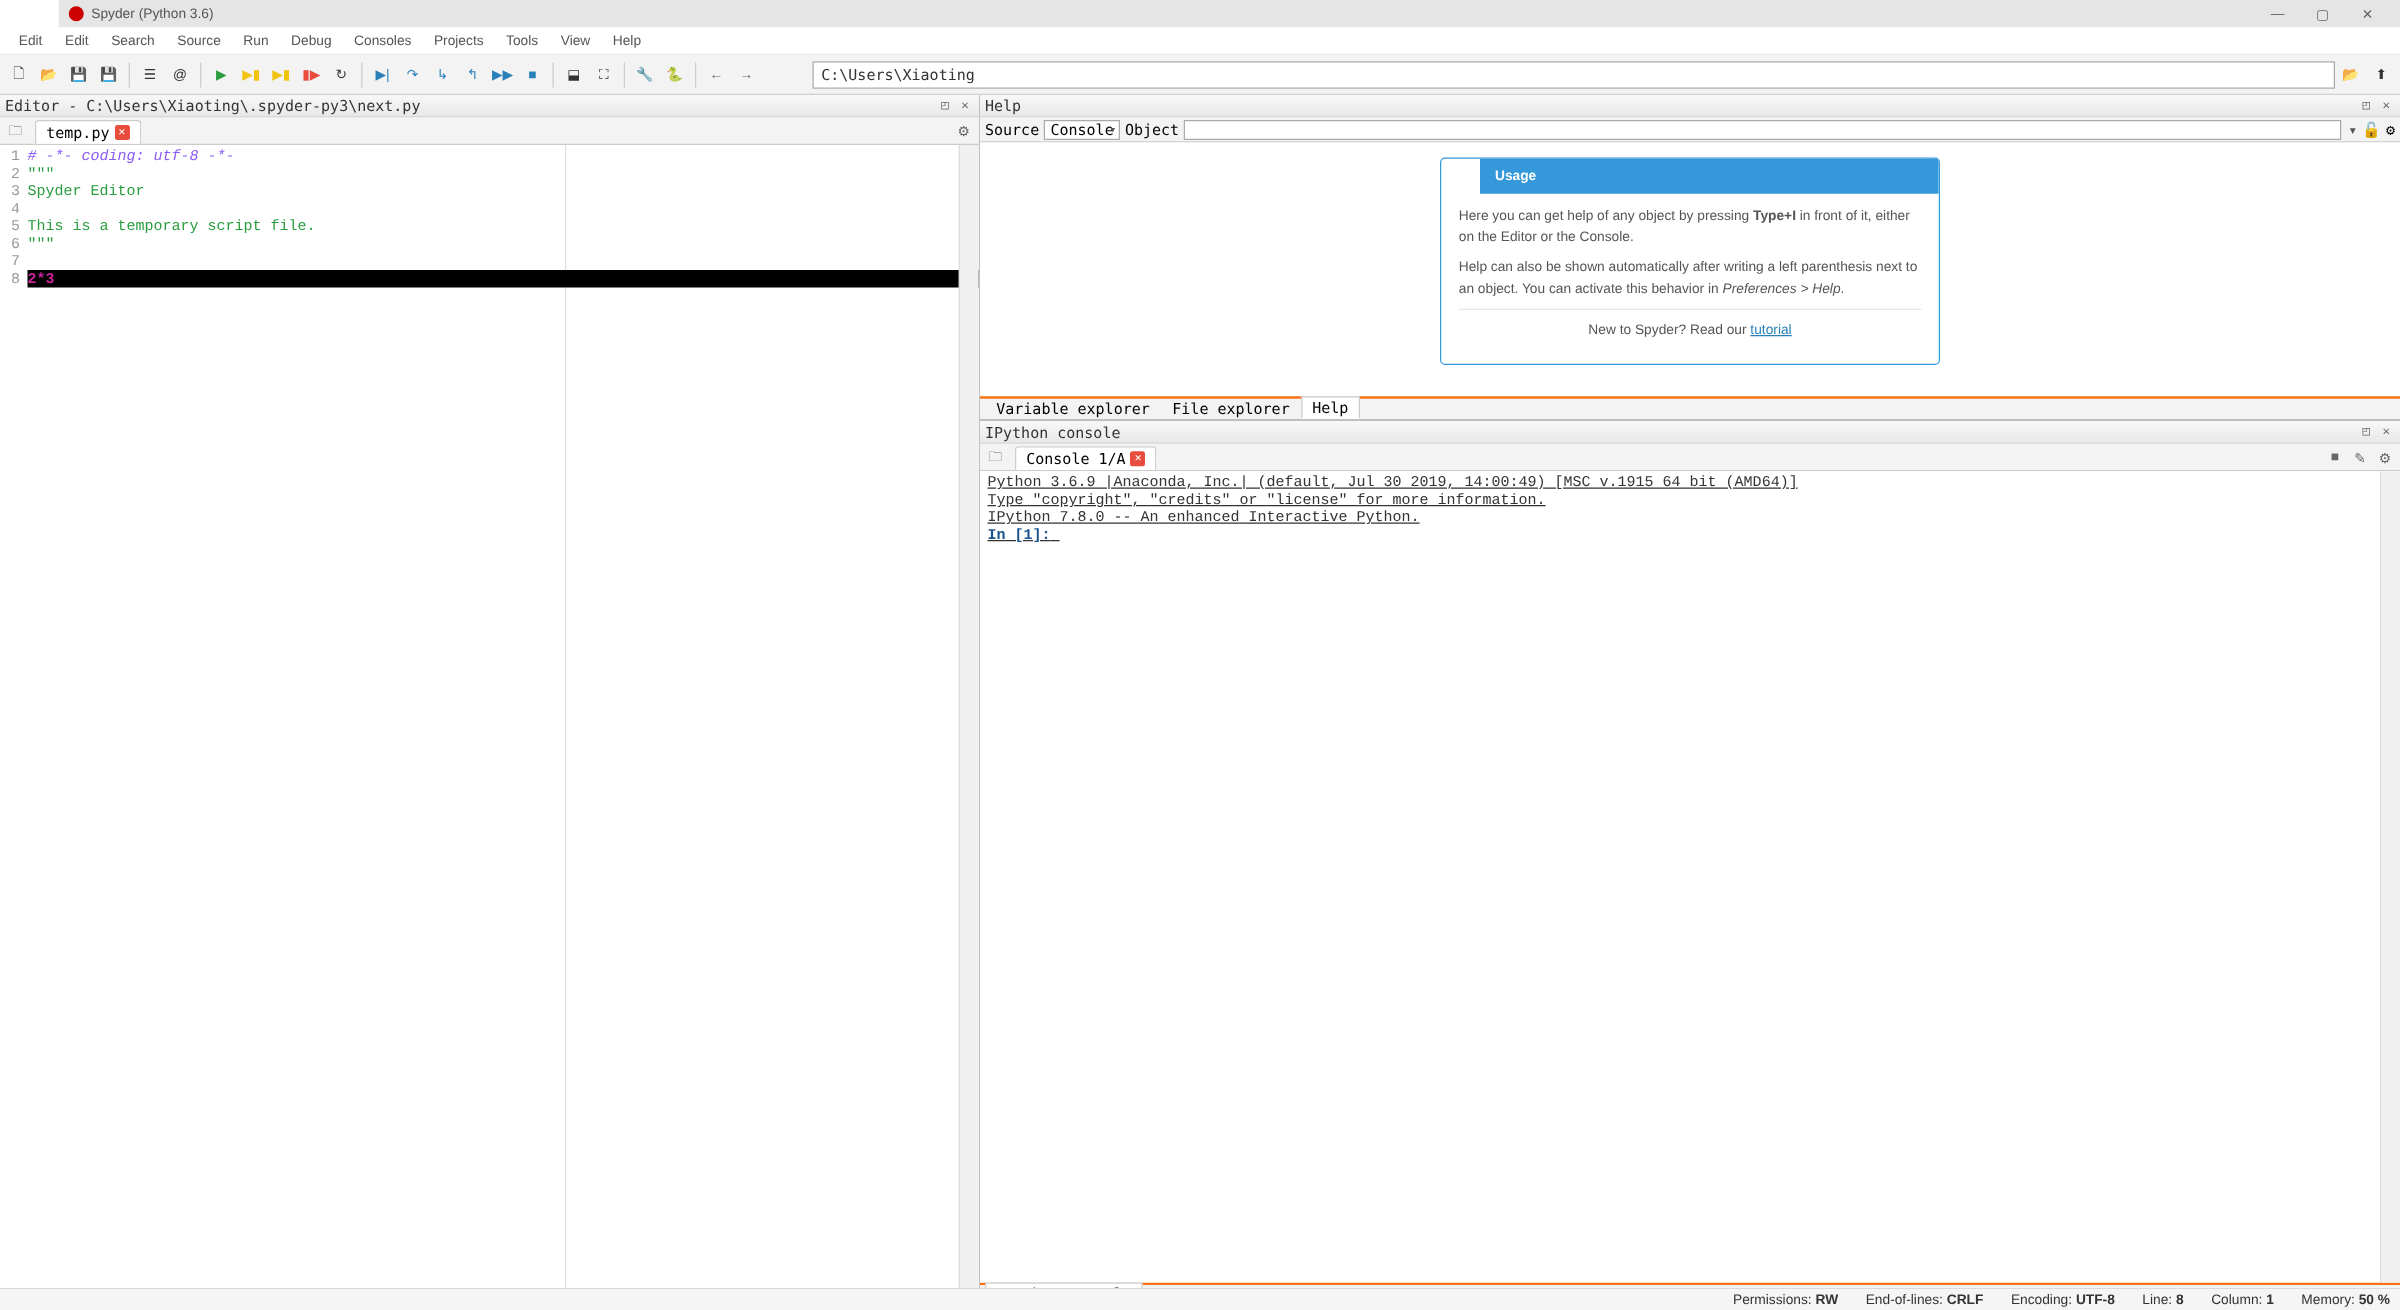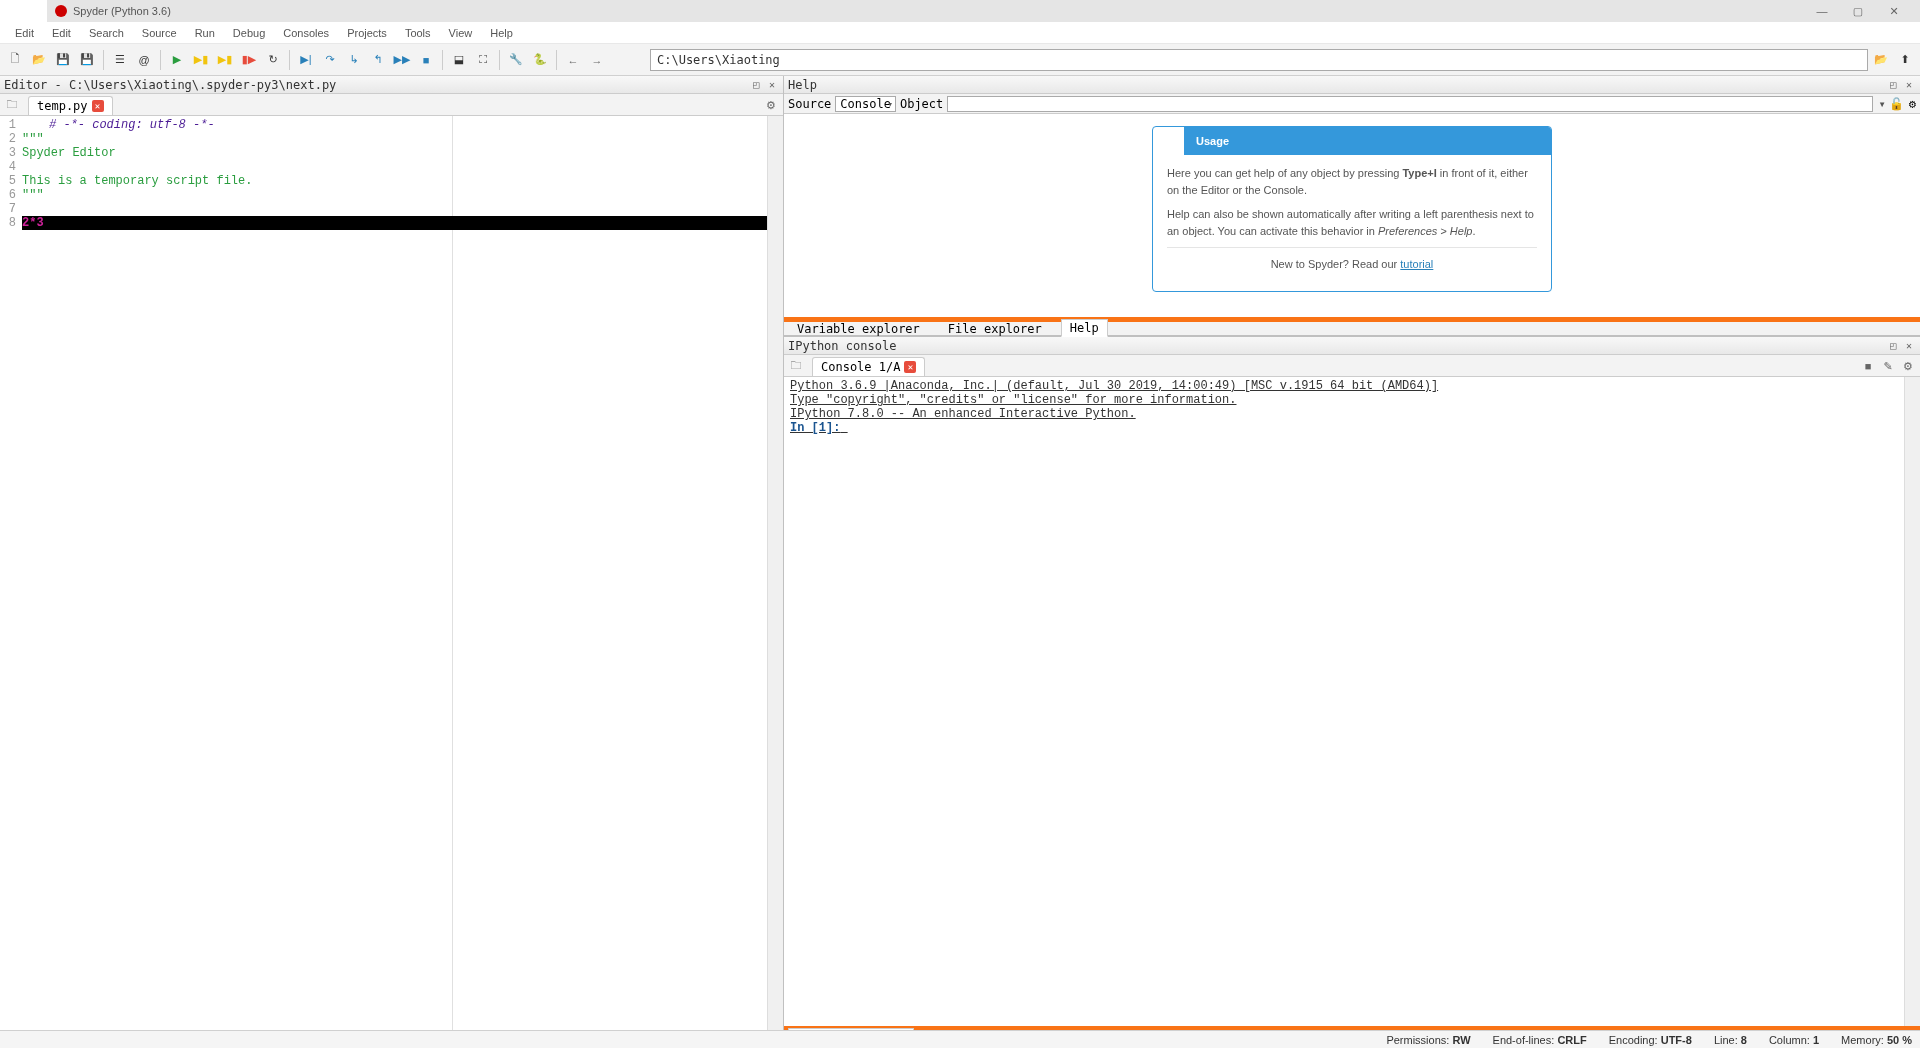--- a/index.html
+++ b/index.html
@@ -25,21 +25,21 @@
 .tab { background: #fff; border: 1px solid #ccc; border-bottom: none; padding: 2px 8px; font-family: "SimSun", monospace; font-size: 12px; display: flex; align-items: center; gap: 4px; border-radius: 3px 3px 0 0; }
 .close-x { width: 12px; height: 12px; background: #e74c3c; border-radius: 2px; color: #fff; font-size: 9px; display: flex; align-items: center; justify-content: center; line-height: 1; }
 .tabrow .spacer { flex: 1; }
 .tabrow .tr-icon { width: 16px; height: 16px; display: flex; align-items: center; justify-content: center; color: #666; margin-bottom: 2px; cursor: default; }
 .editor-body { flex: 1; display: flex; background: #fff; position: relative; font-family: Consolas, "Courier New", monospace; font-size: 12px; overflow: hidden; }
 .gutter { width: 20px; text-align: right; color: #999; padding: 2px 4px 0 0; user-select: none; }
 .gutter div { height: 14px; line-height: 14px; }
 .code { flex: 1; padding: 2px 0 0 2px; position: relative; }
 .code .line { height: 14px; line-height: 14px; white-space: pre; }
 .code .hl { background: #000000; font-weight: bold; }
-.code .cmt { color: #4c1d95; font-style: italic; margin-left: 27px; }
+.code .cmt { color: #8b5cf6; font-style: italic; }
 .code .str { color: #2a9d3f; }
 .code .op { color: #c29; }
 .code .num { color: #c29; }
 .editor-vline { position: absolute; top: 0; bottom: 0; left: 452px; width: 1px; background: #e0e0e0; }
 .scrollbar-v { position: absolute; right: 0; top: 0; bottom: 0; width: 16px; background: #f0f0f0; border-left: 1px solid #ddd; }
 
 .help-top { display: flex; flex-direction: column; height: 260px; border-bottom: 1px solid #c0c0c0; }
 .help-srcrow { height: 20px; background: #f3f3f3; border-bottom: 1px solid #ccc; display: flex; align-items: center; padding: 0 4px; font-family: "SimSun", monospace; font-size: 12px; gap: 4px; }
 .help-srcrow .combo { background: #fff; border: 1px solid #aaa; padding: 0 4px 0 4px; height: 16px; display: flex; align-items: center; position: relative; }
 .help-srcrow .combo::after { content: "▾"; position: absolute; right: 2px; font-size: 9px; color: #555; }
@@ -47,21 +47,21 @@
 .help-body { flex: 1; background: #fff; display: flex; align-items: flex-start; justify-content: center; padding-top: 12px; overflow: auto; }
 .usage-card { width: 400px; border: 1px solid #3498db; border-radius: 4px; overflow: hidden; font-size: 11px; }
 .usage-card .uc-head { background: #3498db; color: #fff; padding: 8px 12px; font-weight: 600; margin-left: 31px; }
 .usage-card .uc-body { padding: 10px 14px; color: #555; line-height: 1.5; }
 .usage-card .uc-body p { margin-bottom: 8px; }
 .usage-card .uc-body hr { border: none; border-top: 1px solid #e5e5e5; margin: 8px 0; }
 .usage-card .uc-body .ctr { text-align: center; }
 .usage-card a { color: #2980b9; text-decoration: underline; }
 .usage-card i { font-style: italic; }
 
-.bottom-tabs { height: 18px; background: #f3f3f3; border-top: 5px solid #f97316; display: flex; align-items: center; padding: 0 4px; gap: 10px; font-family: "SimSun", monospace; font-size: 12px; }
+.bottom-tabs { height: 18px; background: #f3f3f3; border-top: 2px solid #f97316; display: flex; align-items: center; padding: 0 4px; font-family: "SimSun", monospace; font-size: 12px; }
 .bottom-tabs .bt { padding: 1px 8px; cursor: default; border: 1px solid transparent; }
 .bottom-tabs .bt.active { background: #fff; border: 1px solid #ccc; border-bottom-color: #fff; position: relative; top: -1px; }
 
 .console-wrap { flex: 1; display: flex; flex-direction: column; border-top: 1px solid #c0c0c0; }
 .console-body { flex: 1; background: #fff; font-family: Consolas, "Courier New", monospace; font-size: 12px; padding: 2px 6px; position: relative; overflow: hidden; color: #333; }
 .console-body .prompt { color: #1a5490; font-weight: bold; }
 .console-body .line { white-space: pre; line-height: 14px; text-decoration: underline; }
 
 .statusbar { height: 18px; background: #f5f5f5; border-top: 1px solid #d0d0d0; display: flex; align-items: center; justify-content: flex-end; padding: 0 8px; font-size: 11px; color: #333; gap: 22px; position: fixed; bottom: 0; left: 0; right: 0; }
 .statusbar .sb-item b { font-weight: bold; }

